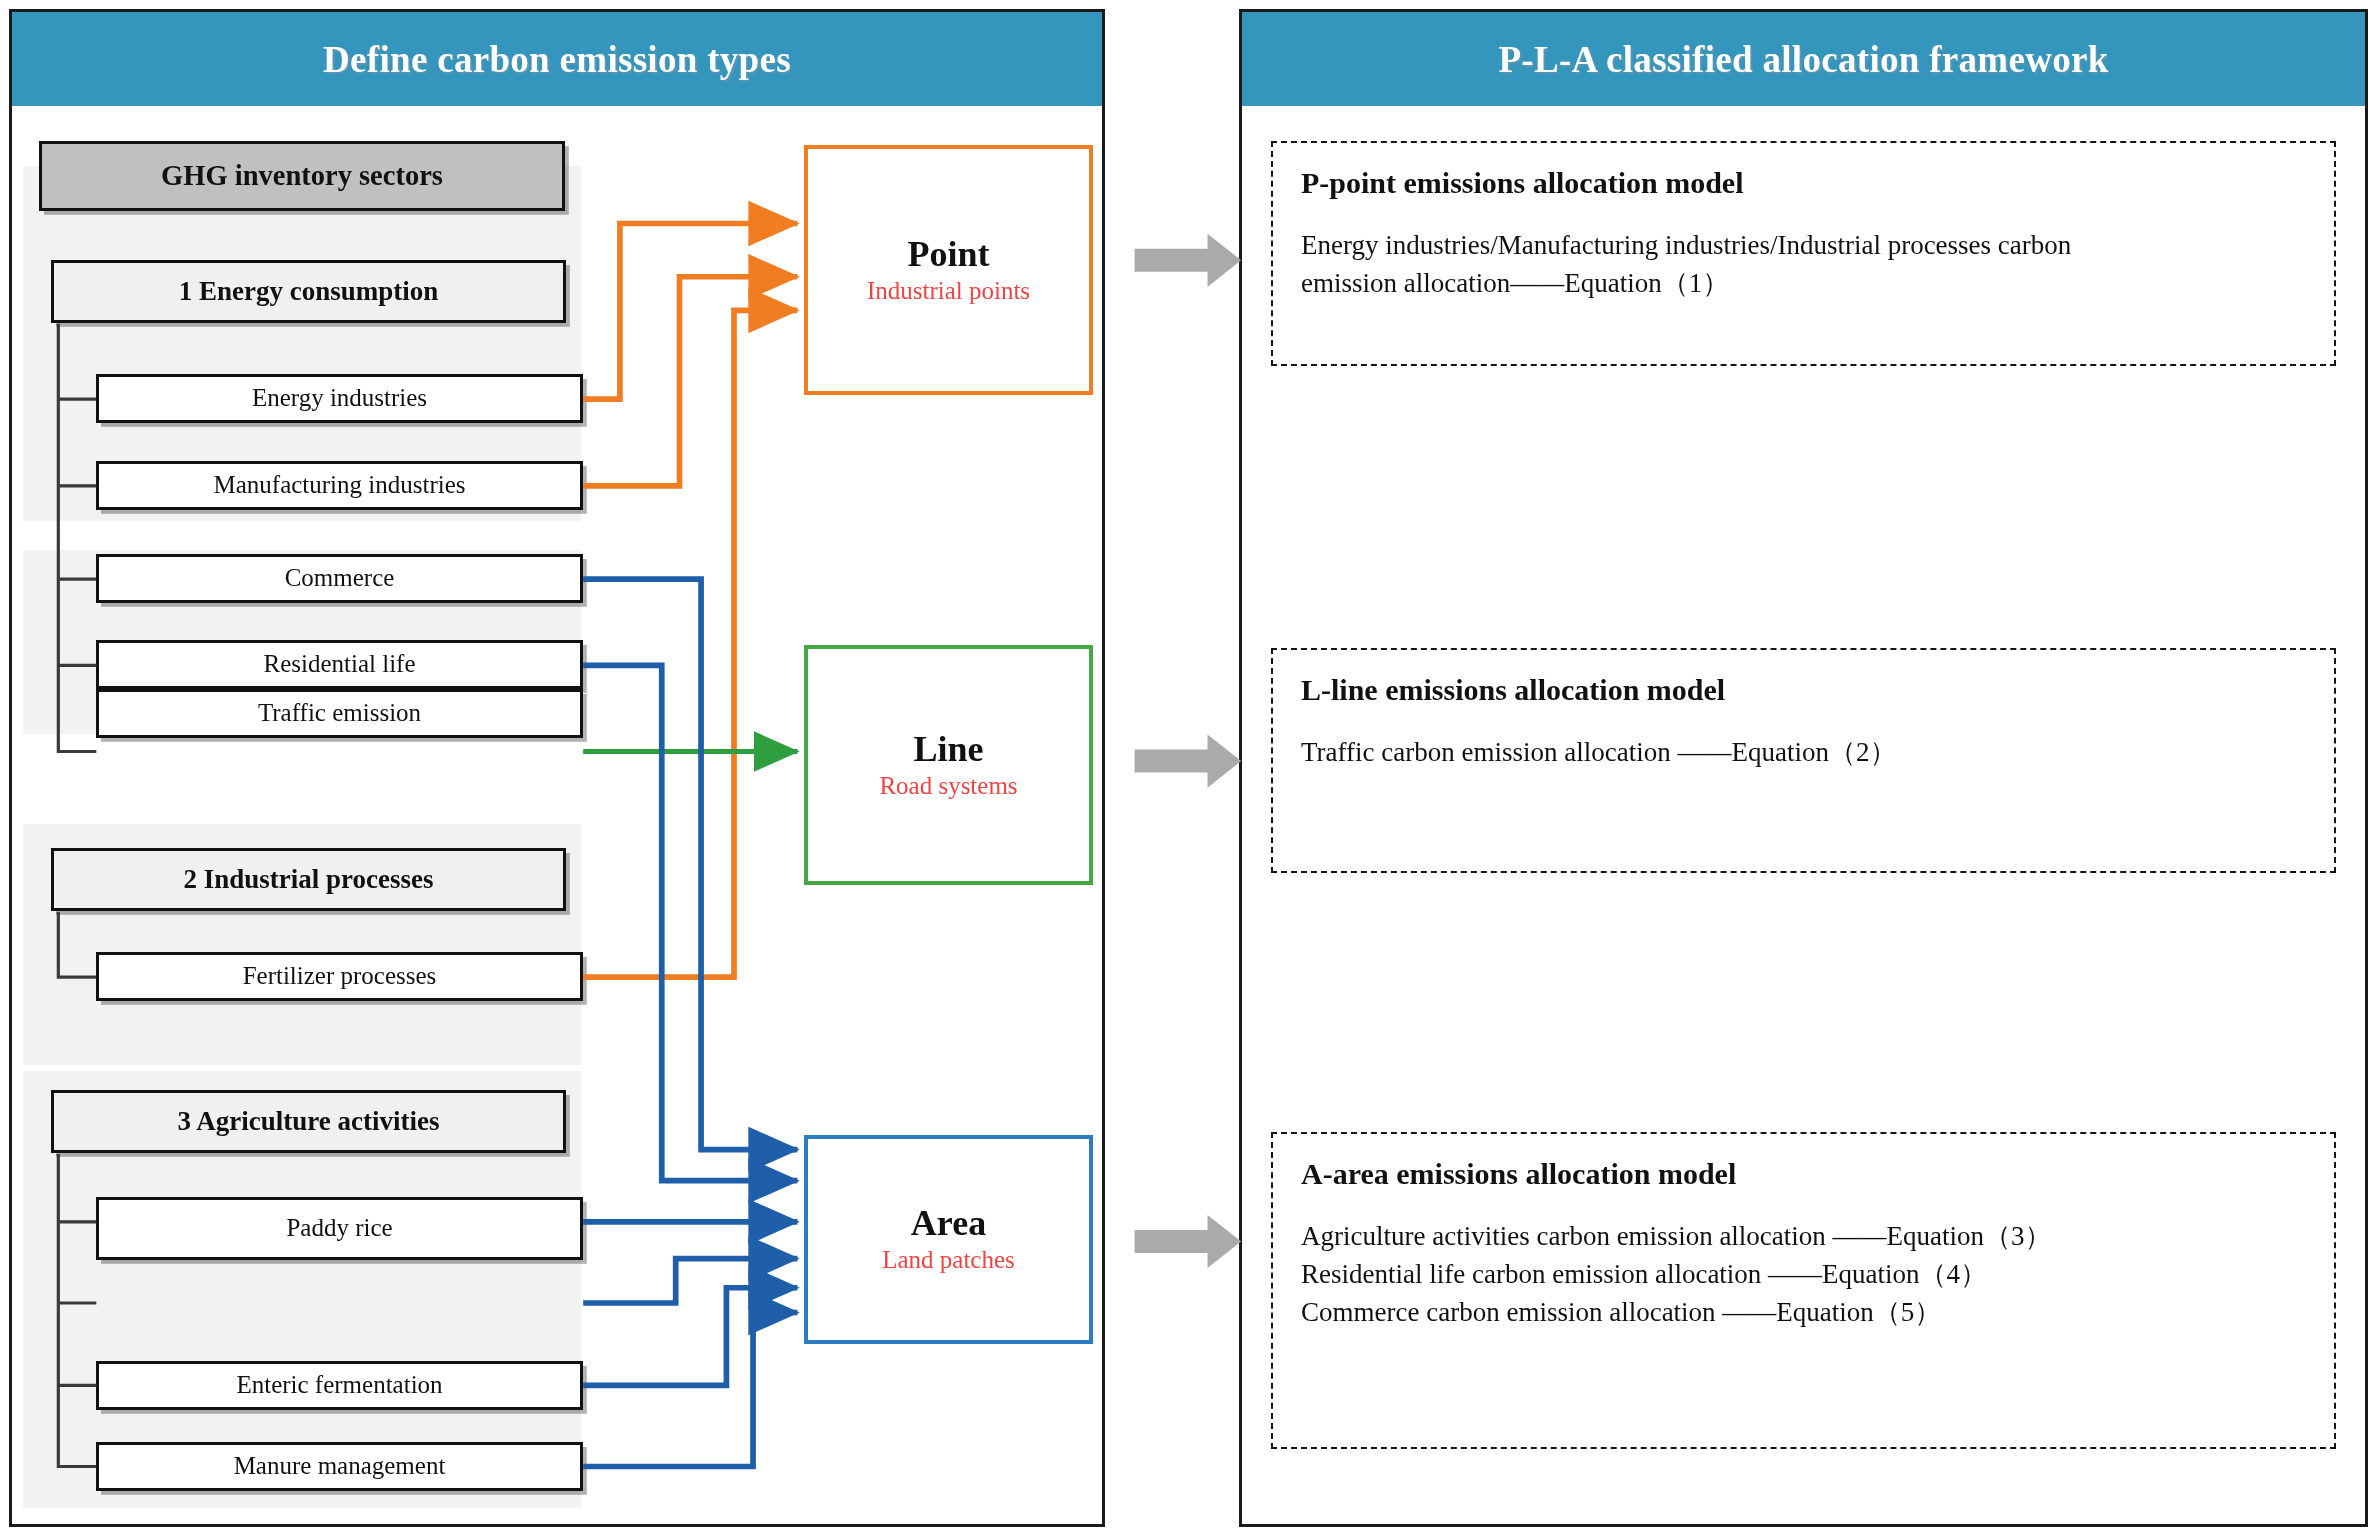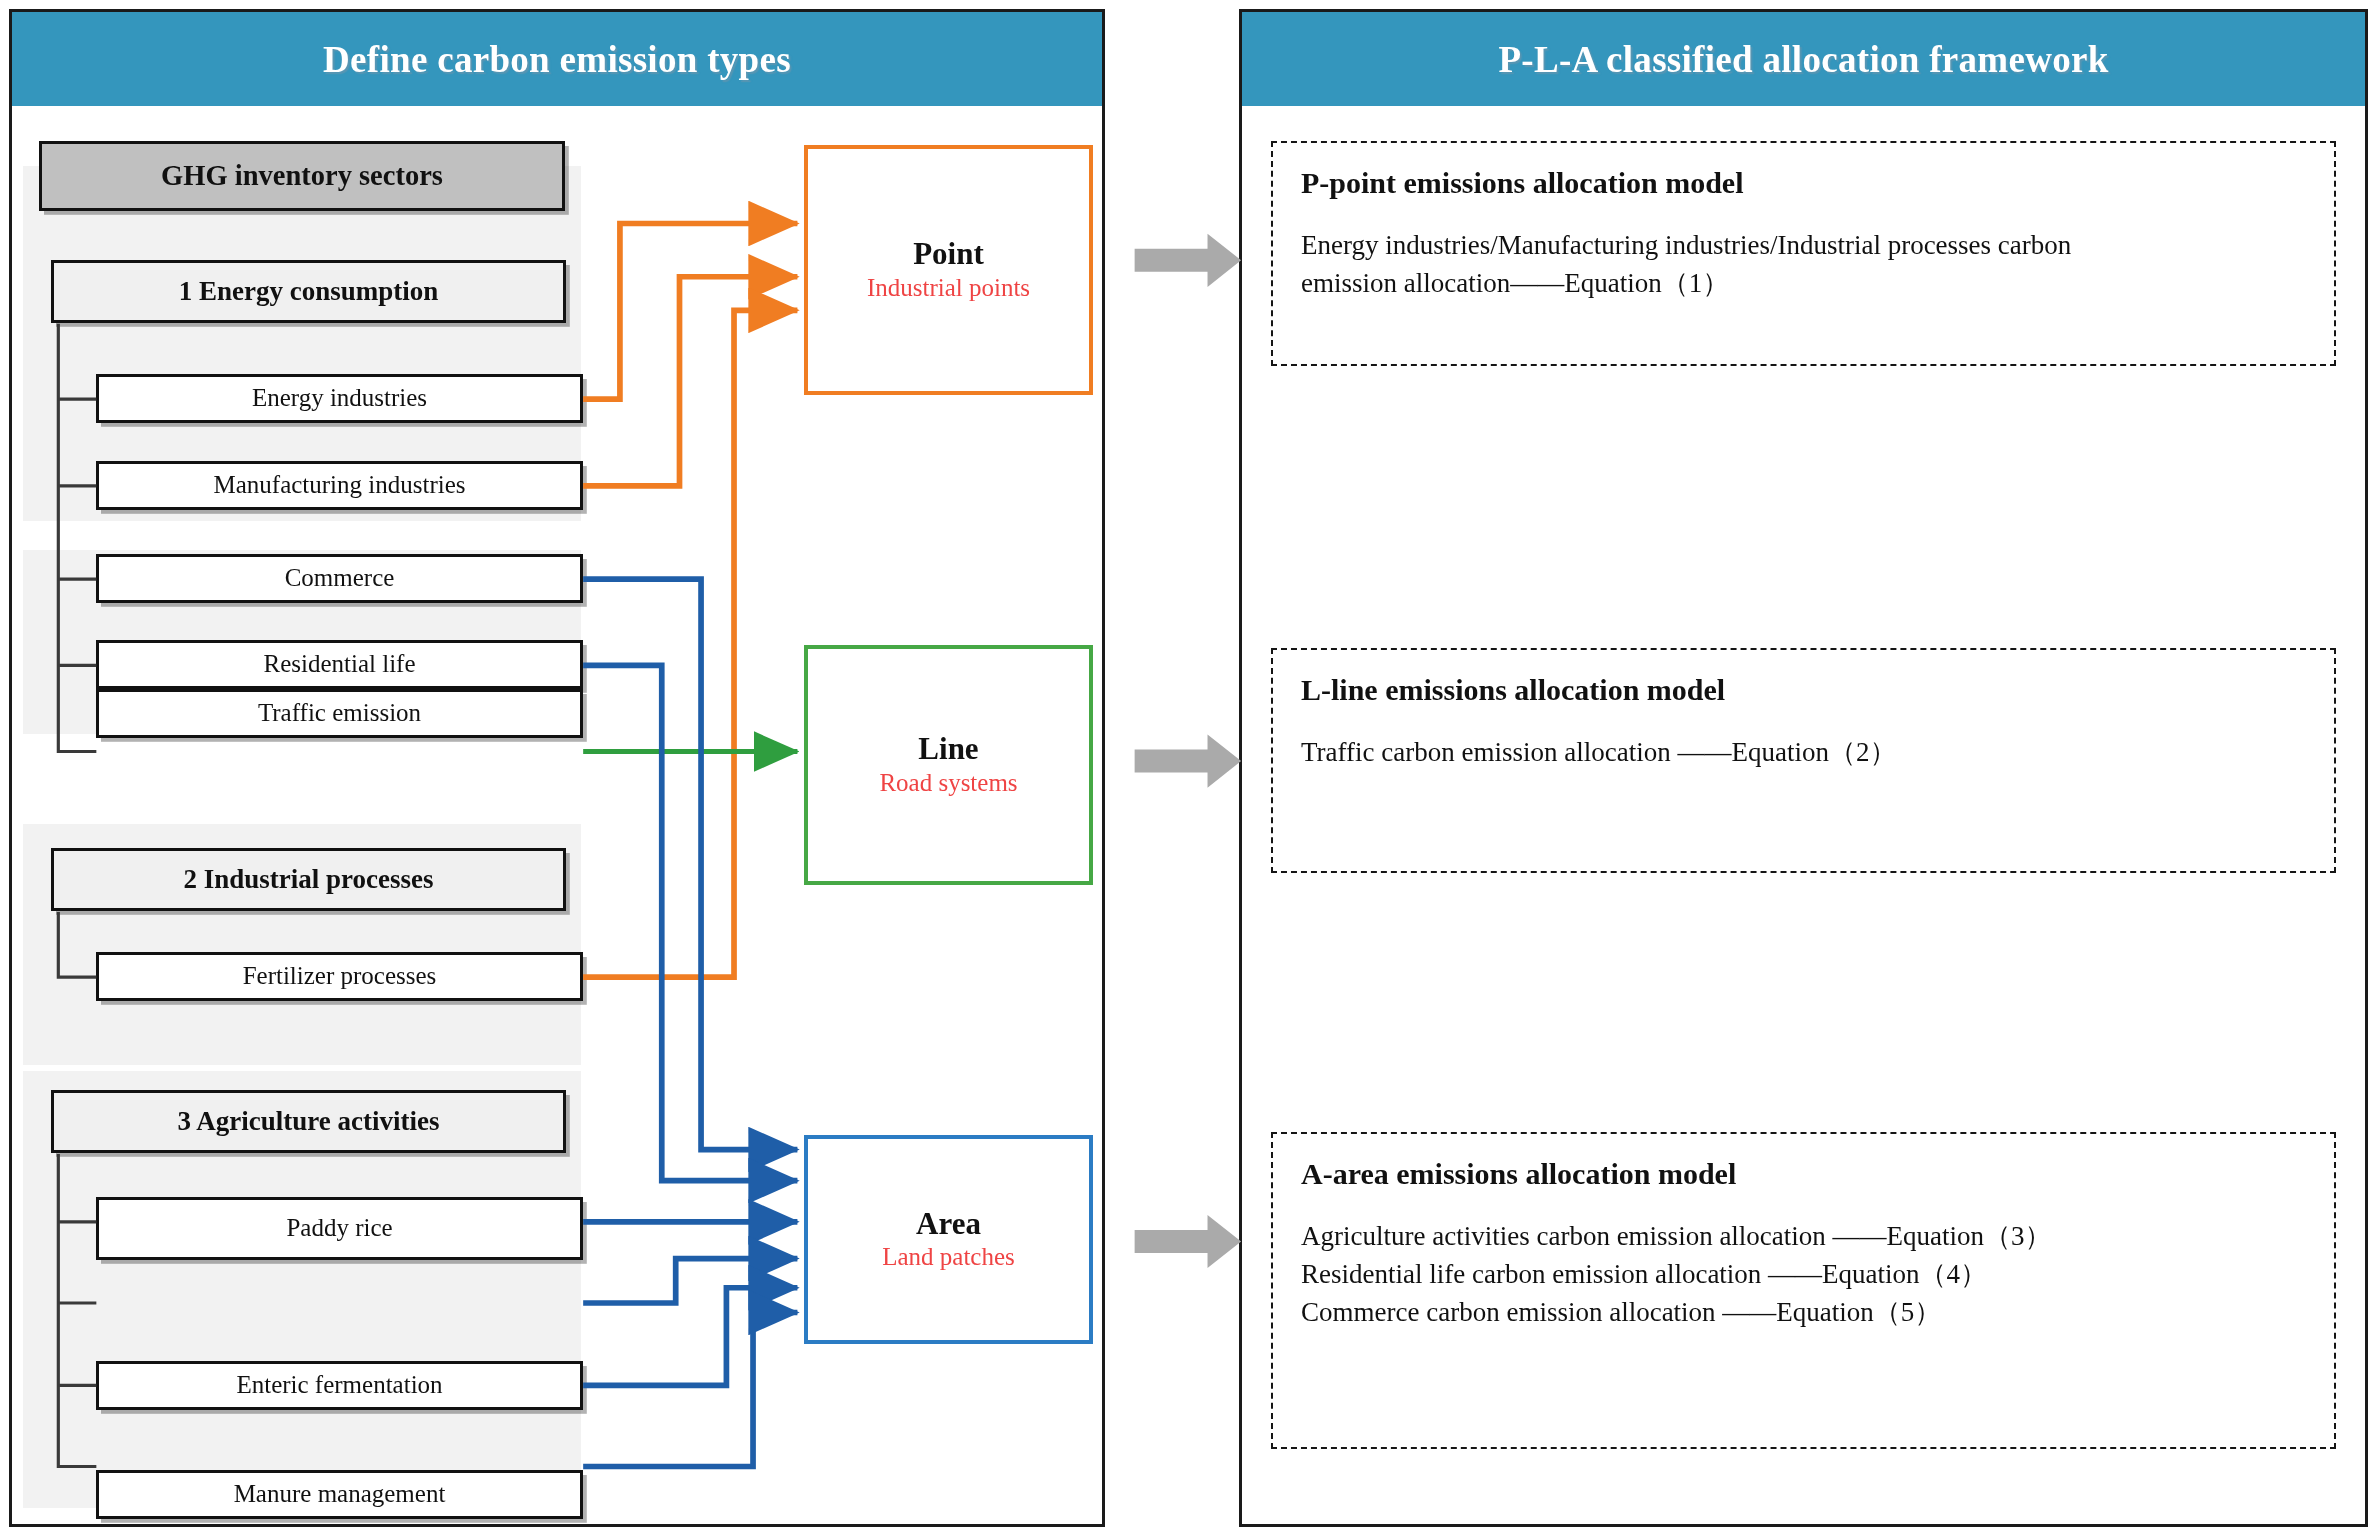--- a/index.html
+++ b/index.html
@@ -24,21 +24,21 @@
     box-shadow:4.4px 4.4px 0 -0.6px rgba(0,0,0,0.30);}
   .nbox span{font-size:25px;color:#111;font-family:"Liberation Serif",serif;line-height:1.05;}
   .nbox.grey{background:#c0c0c0;}
   .nbox.grey span{font-weight:bold;font-size:28.5px;}
   .nbox.sector{background:#f0f0f0;}
   .nbox.sector span{font-weight:bold;font-size:27px;}
 
   
   .shapebox{position:absolute;box-sizing:border-box;background:#fff;
     display:flex;flex-direction:column;align-items:center;justify-content:center;}
-  .shapebox .big{font-size:31px;font-weight:bold;color:#111;line-height:1.1;}
+  .shapebox .big{font-size:36px;font-weight:bold;color:#111;line-height:1.1;}
   .shapebox .sub{font-size:25px;color:#ef4444;line-height:1.15;margin-top:2.5px;}
   #shape-point{border:4.4px solid #f07d22;}
   #shape-line{border:4.4px solid #46a845;}
   #shape-area{border:4.4px solid #2b7cc4;}
 
   
   .modelbox{position:absolute;box-sizing:border-box;border:2.5px dashed #151515;background:#fff;
     padding:23px 28px;}
   .modelbox h3{margin:0 0 9px 0;font-size:30px;font-weight:bold;color:#111;
     font-family:"Liberation Serif",serif;line-height:1.15;}
@@ -96,21 +96,21 @@
 
   <div class="nbox sector" style="left:51px; top:1090px; width:515px; height:63px;">
     <span>3 Agriculture activities</span>
   </div>
   <div class="nbox" style="left:96px; top:1197px; width:487px; height:63px;">
     <span>Paddy rice</span>
   </div>
   <div class="nbox" style="left:96px; top:1361px; width:487px; height:49px;">
     <span>Enteric fermentation</span>
   </div>
-  <div class="nbox" style="left:96px; top:1442px; width:487px; height:49px;margin-top:28px;">
+  <div class="nbox" style="left:96px; top:1442px; width:487px; height:49px;">
     <span>Manure management</span>
   </div>
 
   <div class="shapebox" id="shape-point" style="left:804px; top:145px; width:289px; height:250px;">
     <div class="big">Point</div>
     <div class="sub">Industrial points</div>
   </div>
   <div class="shapebox" id="shape-line" style="left:804px; top:645px; width:289px; height:240px;">
     <div class="big">Line</div>
     <div class="sub">Road systems</div>

